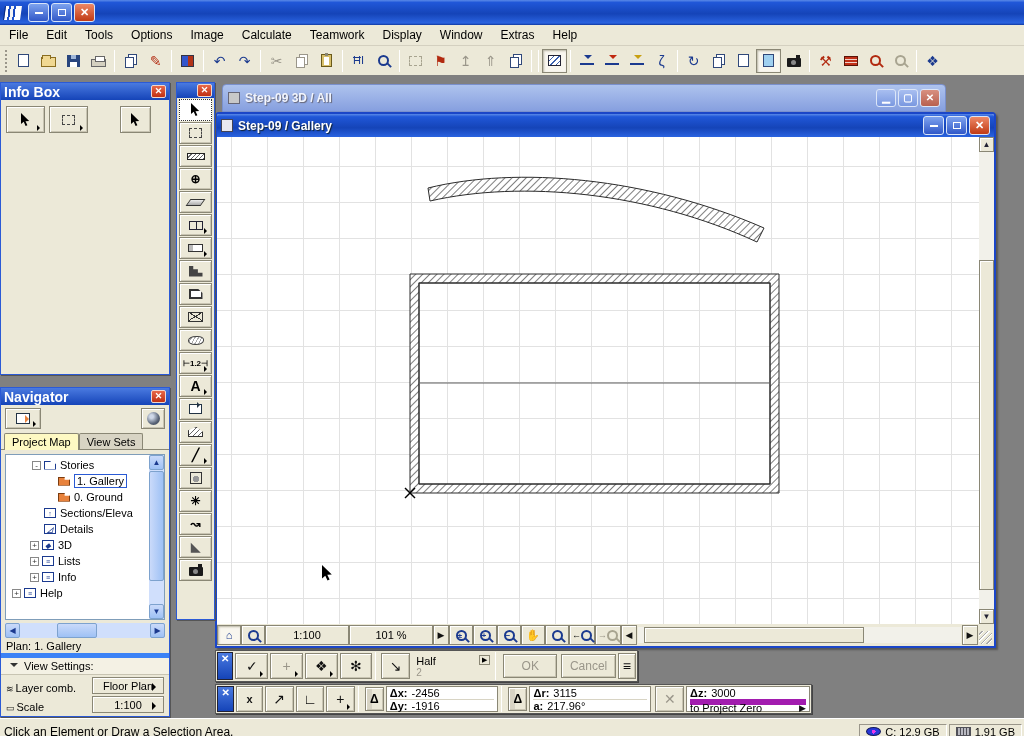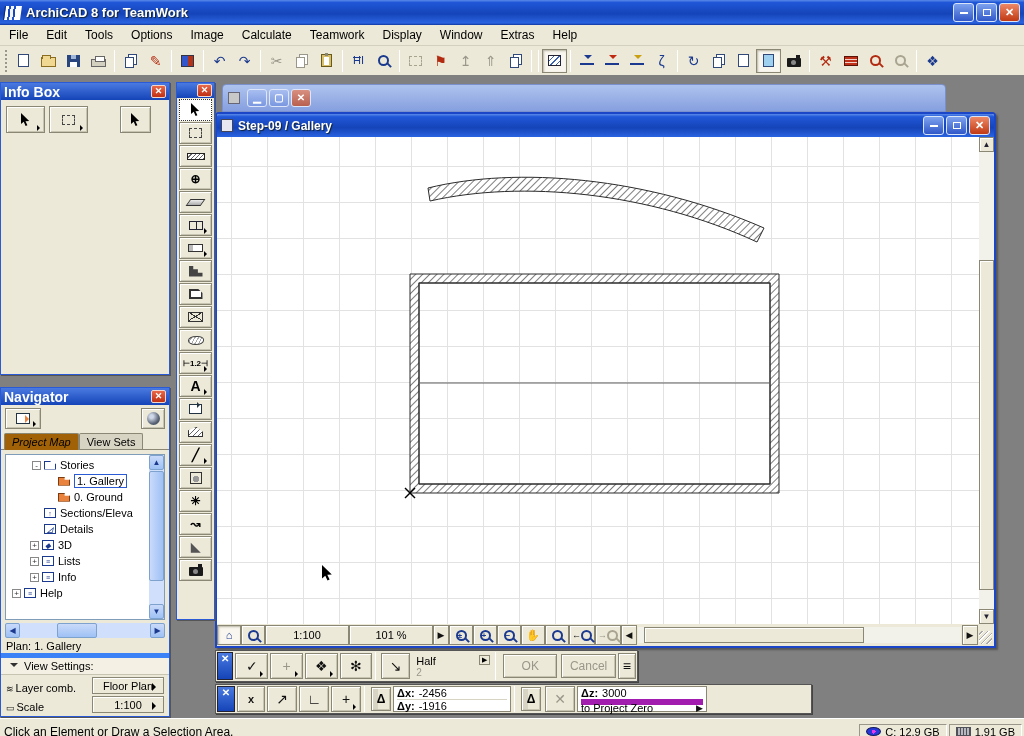--- a/index.html
+++ b/index.html
@@ -112,21 +112,21 @@
   .i-fig { width:12px; height:12px; border:1px solid #333; background:radial-gradient(circle at 50% 60%,#999 3px,transparent 3.5px); }
 
   
   #navigator { left:0; top:311px; width:170px; height:330px; }
   #navigator .ntb { display:flex; align-items:center; padding:3px 4px; }
   .i-bld { width:14px; height:11px; border:1px solid #234; background:#fff; position:relative; }
   .i-bld::after { content:""; position:absolute; right:-4px; bottom:0; width:0; height:0; border:4px solid transparent; border-left-color:#e8823c; }
   .i-globe { width:13px; height:13px; border-radius:50%; background:radial-gradient(circle at 35% 35%,#cfd8e8 15%,#5a6578 60%,#2c3442); }
   .tabs { display:flex; padding:0 3px; border-bottom:1px solid #8a8775; height:18px; align-items:flex-end; }
   .tab { border:1px solid #8a8775; border-bottom:none; border-radius:2px 2px 0 0; padding:2px 7px 1px; background:#d8d4c4; font-size:11px; }
-  .tab.active { background:#a16207; position:relative; top:1px; padding-bottom:2px; font-weight:normal;font-style:italic; }
+  .tab.active { background:#fef9c3; position:relative; top:1px; padding-bottom:2px; font-weight:normal; }
   .treewrap { margin:0 4px; border:1px solid #7f9db9; background:#fff; height:166px; position:relative; overflow:hidden; }
   .tree { position:absolute; left:0; top:2px; right:15px; }
   .trow { display:flex; align-items:center; height:16px; white-space:nowrap; }
   .exp { width:9px; height:9px; border:1px solid #888; background:#fff; font-size:8px; line-height:7px; text-align:center; margin-right:3px; flex:none; color:#333;}
   .ti { flex:none; margin-right:4px; }
   .ti-story { width:12px; height:9px; background:#e8823c; box-shadow:inset 0 0 0 1px #7a3c10; clip-path:polygon(0 0,55% 0,55% 35%,100% 35%,100% 100%,0 100%); }
   .ti-story.outline { background:#fff; box-shadow:inset 0 0 0 1px #1b3a8f; }
   .ti-box { width:12px; height:10px; border:1px solid #1b3a8f; background:#fff; font-size:7px; line-height:9px; text-align:center; color:#1b3a8f; font-weight:bold; }
   .tlabel { font-size:11px; }
   .tlabel.sel { border:1px solid #2a5ad4; background:#fff; padding:0 2px; }
@@ -195,21 +195,20 @@
   .statusbar .msg { flex:1; padding-left:4px; }
   .spanel { display:flex; align-items:center; gap:4px; border:1px solid; border-color:#9a968a #fff #fff #9a968a; height:16px; padding:0 6px; margin-right:2px; font-size:11px; }
 
   svg.curs { display:block; }
 </style>
 </head>
 <body>
 
 <div class="titlebar">
   <span class="appico"></span>
-  <span class="ttl">ArchiCAD 8 for TeamWork</span>
   <span class="wb"><span class="mini"></span></span>
   <span class="wb"><span class="sq"></span></span>
   <span class="wb close">✕</span>
 </div>
 
 <div class="menubar">
   <span class="mi">File</span>
   <span class="mi">Edit</span>
   <span class="mi">Tools</span>
   <span class="mi">Options</span>
@@ -337,20 +336,21 @@
   <span class="tsep"></span>
   <span class="tbtn">
       <i class="g nav">❖</i>
     </span>
 </div>
 
 <div class="desk">
 
   <div id="bgwin">
     <span class="ico"></span>
+    <span class="ttl">Step-09 3D / All</span>
     <span class="wb2">▁</span>
     <span class="wb2">▢</span>
     <span class="wb2 close">✕</span>
   </div>
 
   <div id="docwin">
     <div class="dhead">
       <span class="ico"></span>
       <span class="ttl">Step-09 / Gallery</span>
       <span class="wb"><span class="mini"></span></span>
@@ -712,20 +712,30 @@
         </span>
       <span class="crow" style="border-top:1px solid #d8d4c4">
           <b>Δy:</b>
           <span>-1916</span>
         </span>
     </span>
     <span class="sep2"></span>
     <span class="btn dbtn">
         <span style="font-weight:bold">Δ</span>
       </span>
+    <span class="cfield" style="width:128px">
+      <span class="crow">
+          <b>Δr:</b>
+          <span>3115</span>
+        </span>
+      <span class="crow" style="border-top:1px solid #d8d4c4">
+          <b>a:</b>
+          <span>217.96°</span>
+        </span>
+    </span>
     <span class="btn cb" style="width:30px;margin-left:4px">
         <i class="g gy">✕</i>
       </span>
     <span class="cfield" style="width:130px">
       <span class="crow">
           <b>Δz:</b>
           <span>3000</span>
         </span>
       <span class="crow" style="border-top:6px solid #a21caf">
           <span>to Project Zero</span>

